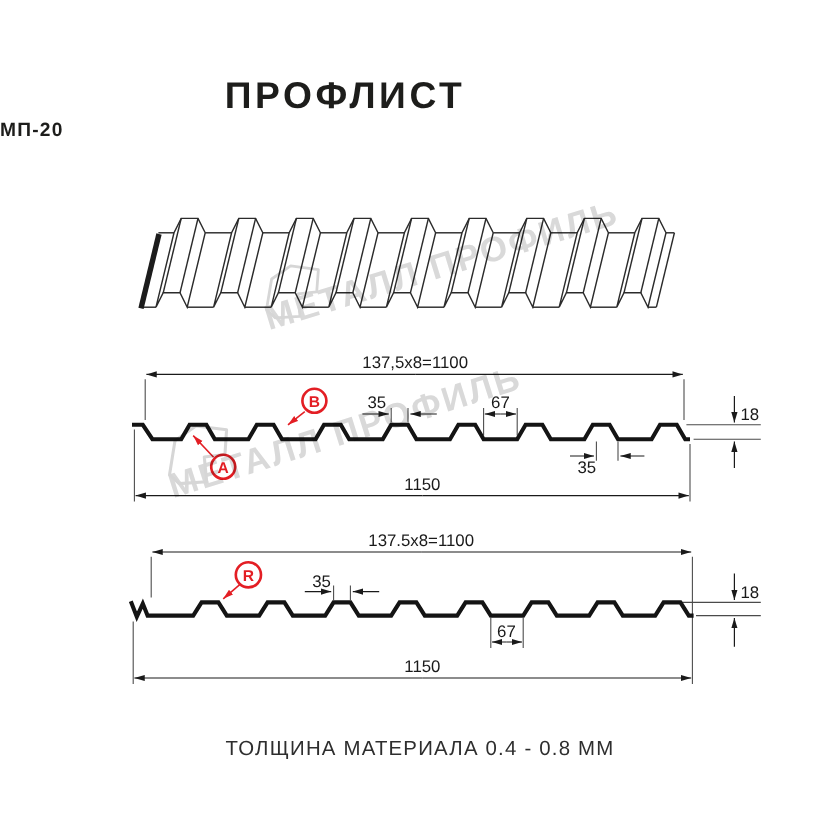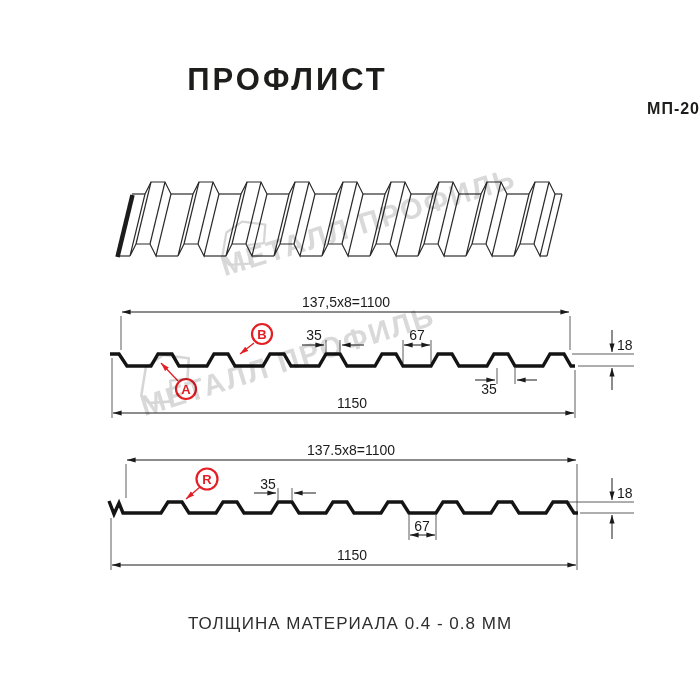--- a/index.html
+++ b/index.html
@@ -1,20 +1,20 @@
 <!DOCTYPE html>
 <html><head>
 <meta charset="utf-8">
 <style>
   html,body{margin:0;padding:0;background:#fff;}
   #page{position:relative;width:700px;height:700px;background:#fff;overflow:hidden;
         font-family:"Liberation Sans", sans-serif;color:#1d1d1b;}
   .title{position:absolute;left:0;top:62px;width:575px;text-align:center;
          font-size:31px;font-weight:800;letter-spacing:3px;color:#1d1d1b;}
-  .subtitle{position:absolute;left:0;top:100px;width:700px;text-align:right;
+  .subtitle{position:absolute;left:0;top:100px;width:700px;text-align:left;
             font-size:16px;font-weight:700;letter-spacing:1px;color:#1d1d1b;}
   .footer{position:absolute;left:0;top:614px;width:700px;text-align:center;
           font-size:17px;font-weight:400;letter-spacing:1px;color:#2e2e2e;}
   svg{position:absolute;left:0;}
   #sheet3d{top:160px;}
   #sec1{top:292px;}
   #sec2{top:438px;}
   .wm{position:absolute;display:flex;align-items:flex-end;gap:9px;
       mix-blend-mode:multiply;pointer-events:none;z-index:5;}
   .wm .wm-text{font-size:29px;font-weight:800;letter-spacing:2px;color:#d9d9d9;

